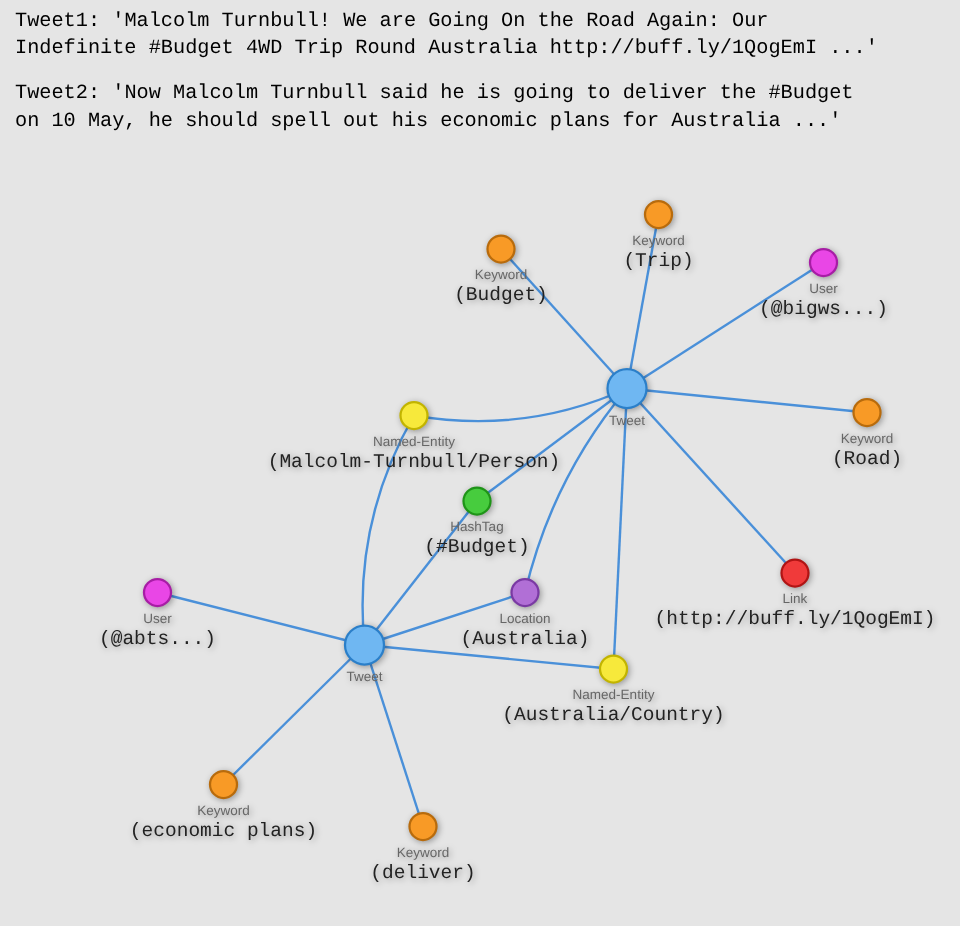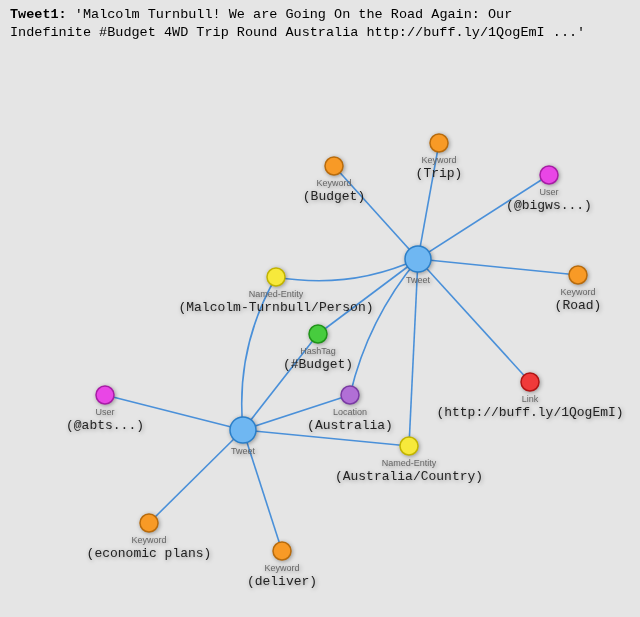--- a/index.html
+++ b/index.html
@@ -13,21 +13,21 @@
     position: relative;
     overflow: hidden;
   }
   .header {
     position: absolute;
     top: 6px;
     left: 10px;
     width: 580px;
     line-height: 1.35;
   }
-  .header .label { font-weight: bold; }
+  .header .label { font-weight: normal; }
   .header .tw2 { margin-top: 12px; }
   .graph {
     position: absolute;
     top: 0; left: 0;
     width: 640px; height: 617px;
     pointer-events: none;
   }
   .edge { stroke: #4a90d9; stroke-width: 1.6; fill: none; }
   .node {
     filter: drop-shadow(1px 1px 2px rgba(0,0,0,0.35));
@@ -46,20 +46,24 @@
     text-anchor: middle;
   }
 </style>
 </head>
 <body>
 
 <div class="header">
   <div class="tw1">
     <span class="label">Tweet1:</span>
     <span>'Malcolm Turnbull! We are Going On the Road Again: Our Indefinite #Budget 4WD Trip Round Australia http://buff.ly/1QogEmI ...'</span>
+  </div>
+  <div class="tw2">
+    <span class="label">Tweet2:</span>
+    <span>'Now Malcolm Turnbull said he is going to deliver the #Budget on 10 May, he should spell out his economic plans for Australia ...'</span>
   </div>
 </div>
 
 <svg class="graph" id="graph-svg" viewBox="0 0 640 617">
     <path d="M 418 259 L 439 143" class="edge"></path>
     <path d="M 418 259 L 334 166" class="edge"></path>
     <path d="M 418 259 L 549 175" class="edge"></path>
     <path d="M 418 259 L 578 275" class="edge"></path>
     <path d="M 418 259 L 530 382" class="edge"></path>
     <path d="M 418 259 L 409 446" class="edge"></path>

